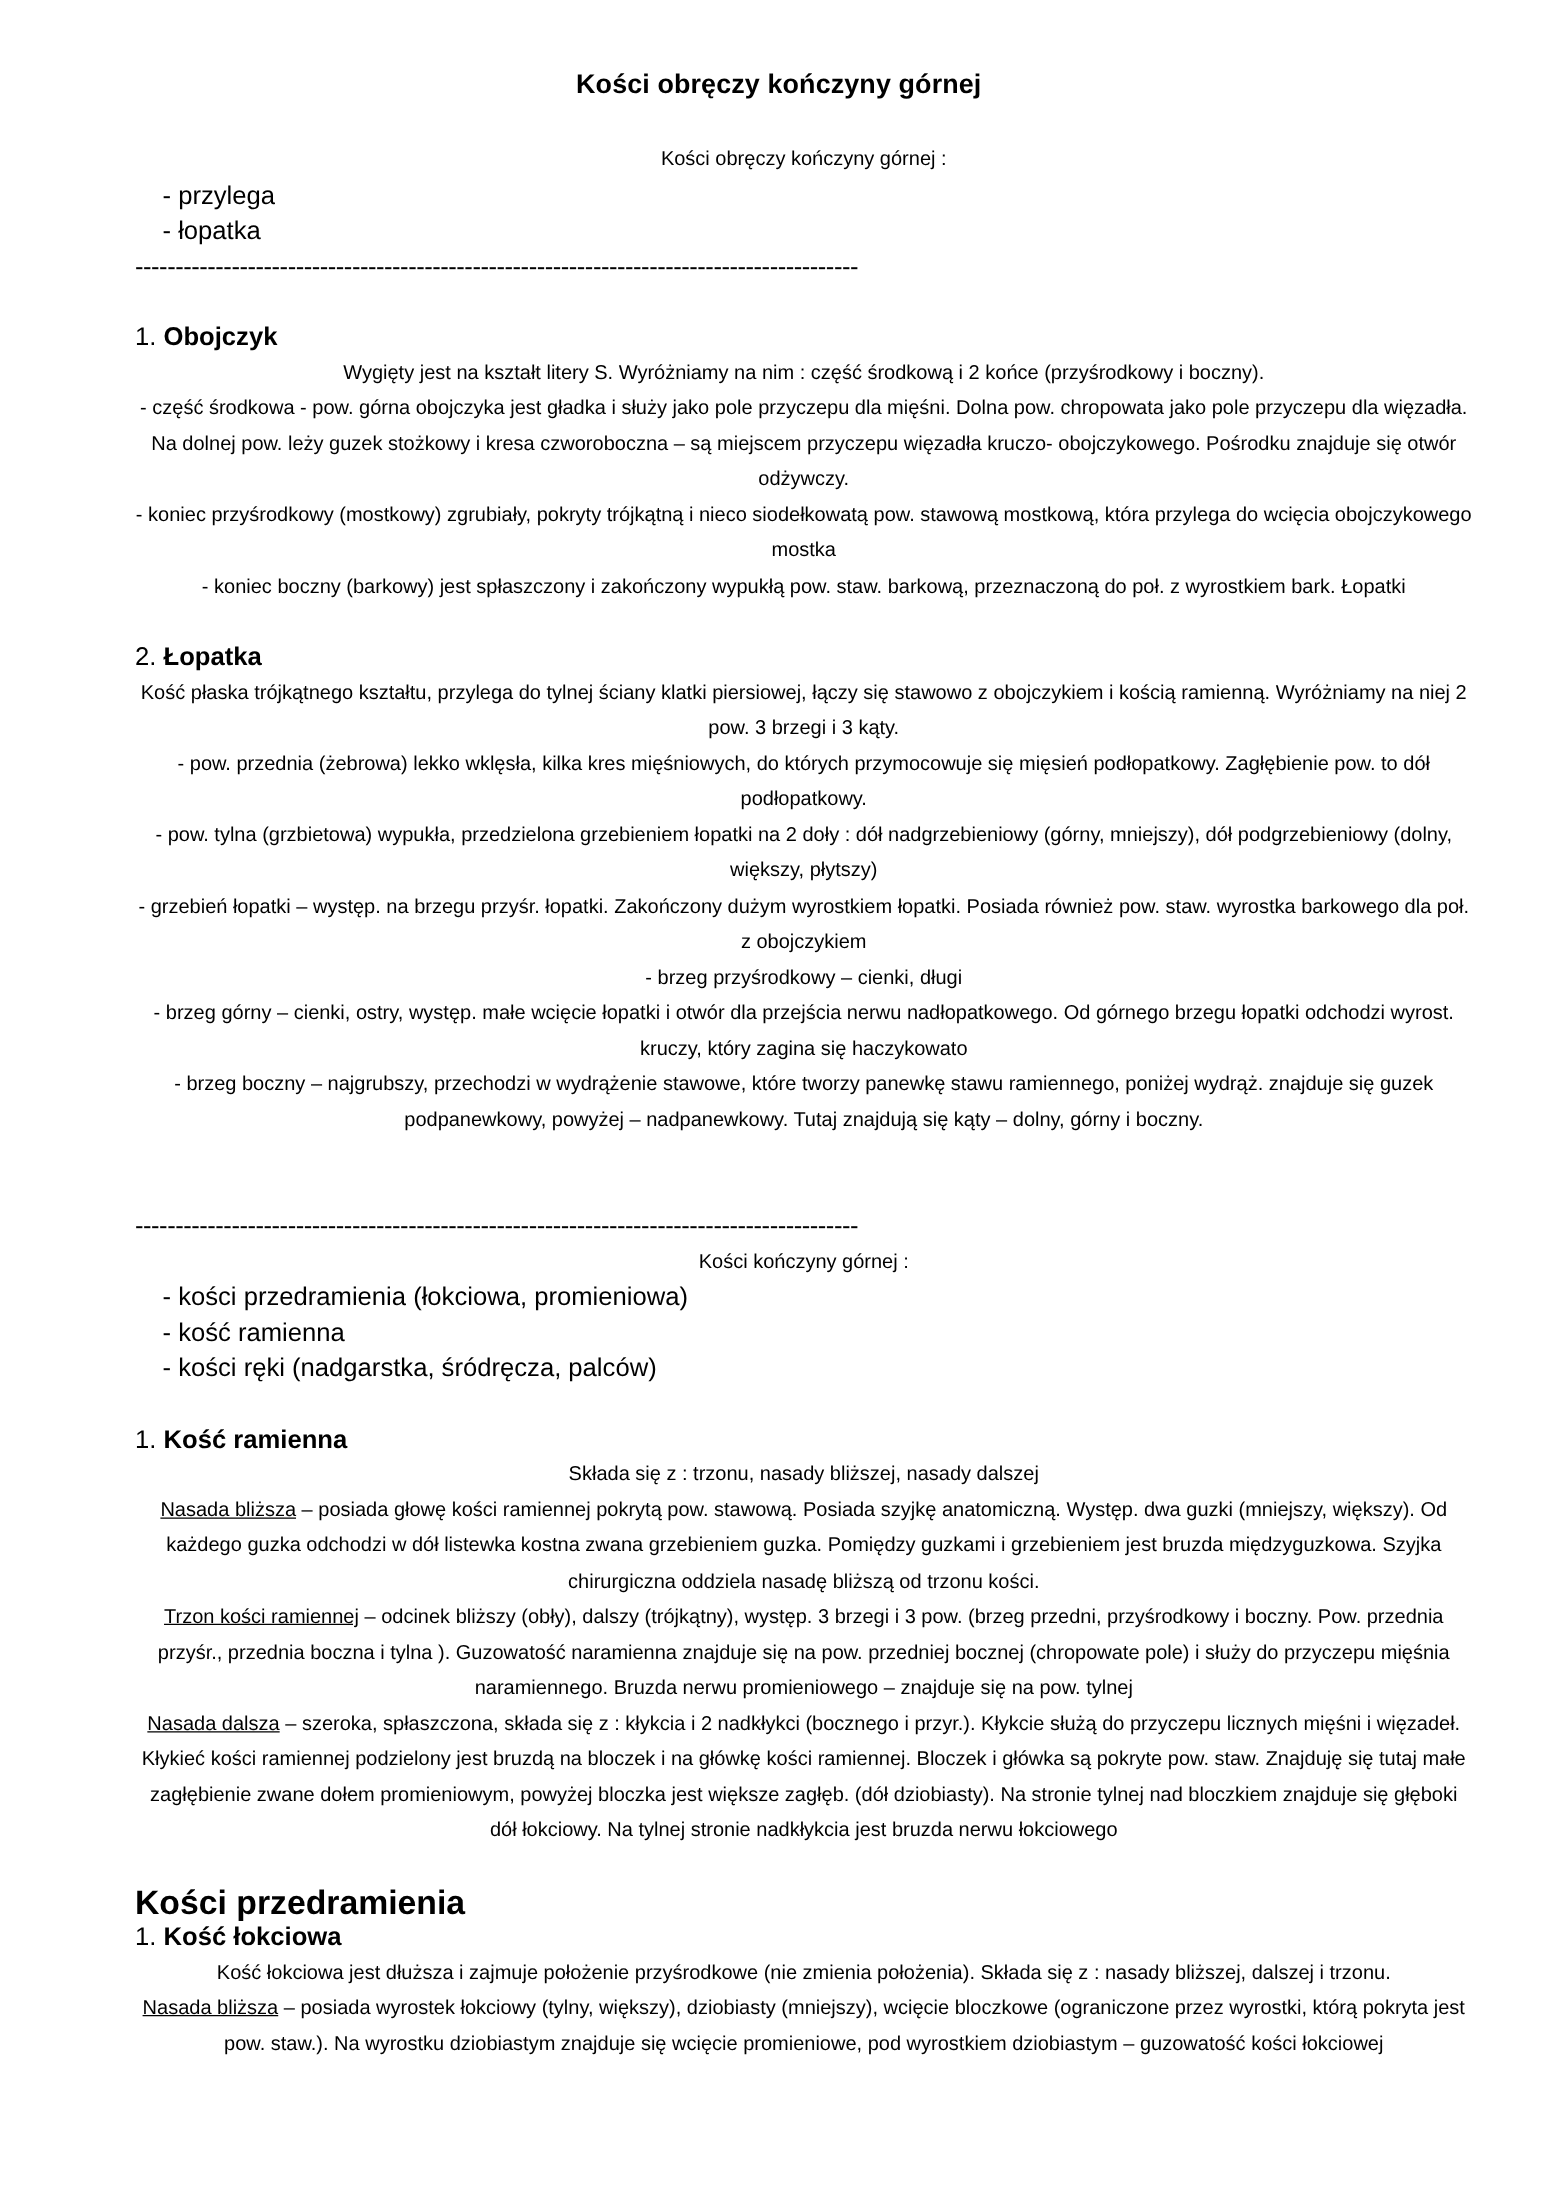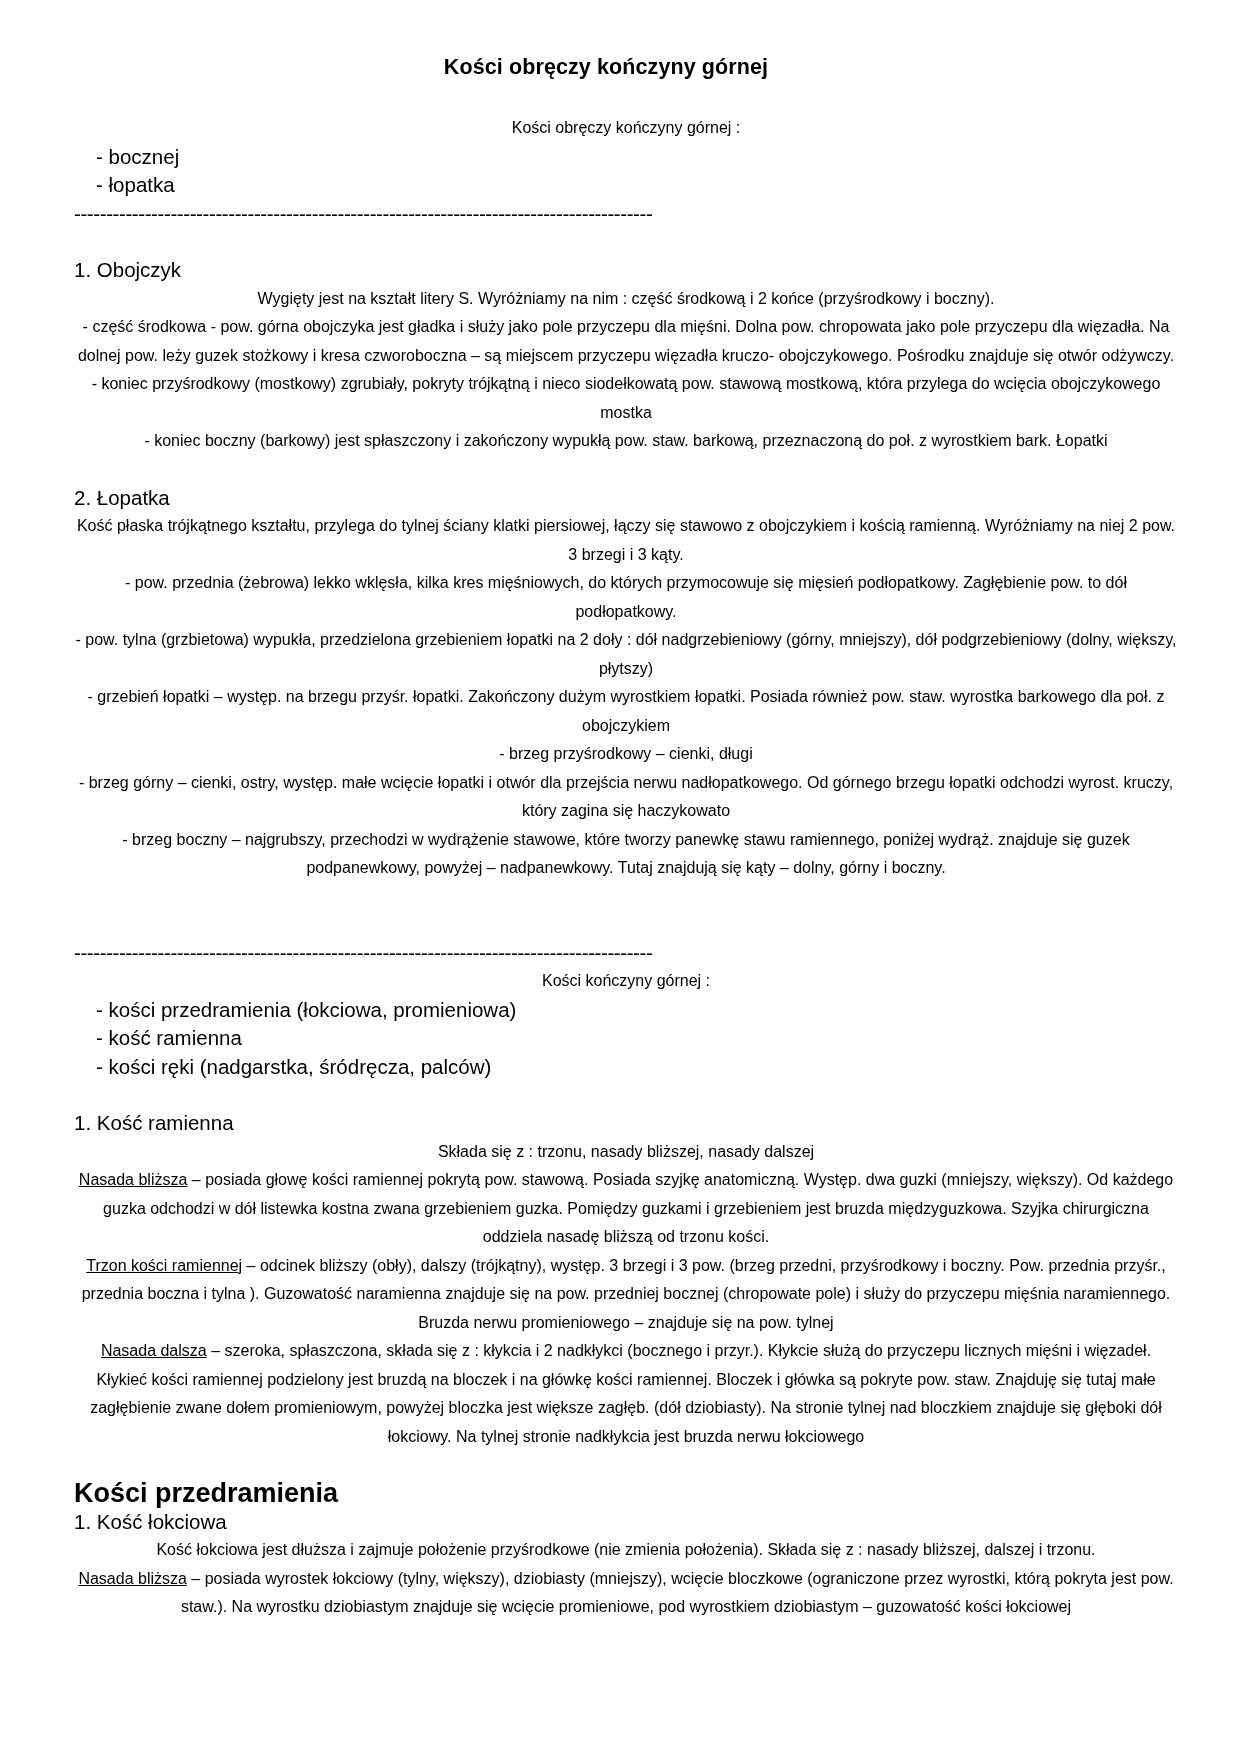--- a/index.html
+++ b/index.html
@@ -12,21 +12,21 @@
     height: 1754px;
     font-family: "Liberation Sans", sans-serif;
     color: #000000;
     -webkit-font-smoothing: antialiased;
   }
   .page {
     position: relative;
     width: 1240px;
     height: 1754px;
     box-sizing: border-box;
-    padding: 55px 62px 0 74px;
+    padding: 55px 62px 0 108px;
     background: #ffffff;
   }
   .doc-title {
     text-align: center;
     font-size: 21.5px;
     font-weight: bold;
     letter-spacing: 0.1px;
     margin: 0 0 34px 0;
     padding-right: 40px;
   }
@@ -53,21 +53,21 @@
   }
   .heading {
     font-size: 20.5px;
     line-height: 28.5px;
     margin: 0;
   }
   .heading .num {
     font-weight: normal;
   }
   .heading .name {
-    font-weight: normal;
+    font-weight: bold;
     text-align: right;
   }
   .heading-plain {
     font-size: 27px;
     line-height: 28.5px;
     font-weight: bold;
     margin: 0;
   }
   .u {
     text-decoration: underline;
@@ -76,21 +76,21 @@
   .gap-xl { height: 56px; }
 </style>
 </head>
 <body>
 
 <div class="page">
 
   <h1 class="doc-title">Kości obręczy kończyny górnej</h1>
 
   <p class="para">Kości obręczy kończyny górnej :</p>
-  <p class="list-line">- bocznej</p>
+  <p class="list-line">- przylega</p>
   <p class="list-line">- łopatka</p>
   <p class="sep">------------------------------------------------------------------------------------------</p>
 
   <div class="gap-md"></div>
 
   <p class="heading"><span class="num">1.</span> <span class="name">Obojczyk</span></p>
   <p class="para">Wygięty jest na kształt litery S. Wyróżniamy na nim : część środkową i 2 końce (przyśrodkowy i boczny).</p>
   <p class="para">- część środkowa - pow. górna obojczyka jest gładka i służy jako pole przyczepu dla mięśni. Dolna pow. chropowata jako pole przyczepu dla więzadła. Na dolnej pow. leży guzek stożkowy i kresa czworoboczna – są miejscem przyczepu więzadła kruczo- obojczykowego. Pośrodku znajduje się otwór odżywczy.</p>
   <p class="para">- koniec przyśrodkowy (mostkowy) zgrubiały, pokryty trójkątną i nieco siodełkowatą pow. stawową mostkową, która przylega do wcięcia obojczykowego mostka</p>
   <p class="para">- koniec boczny (barkowy) jest spłaszczony i zakończony wypukłą pow. staw. barkową, przeznaczoną do poł. z wyrostkiem bark. Łopatki</p>

